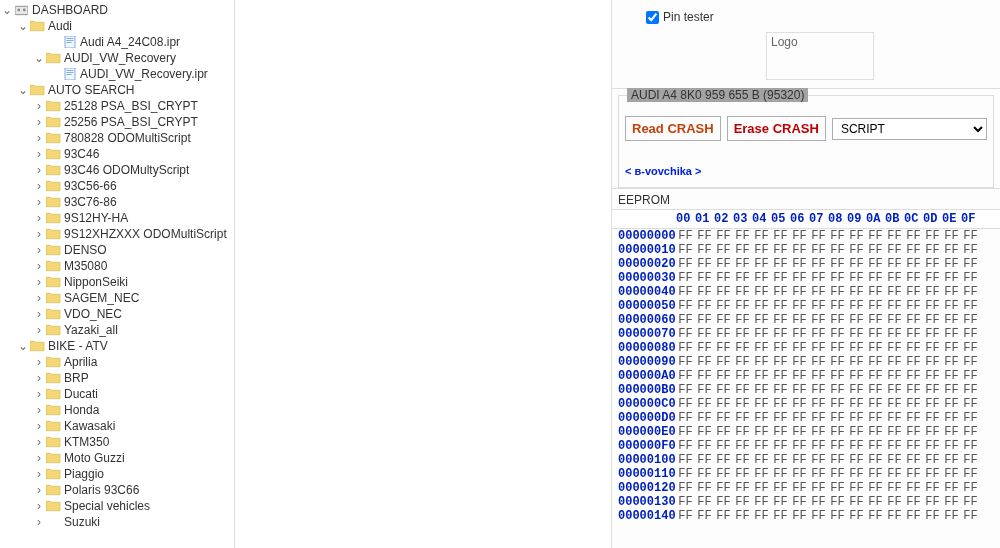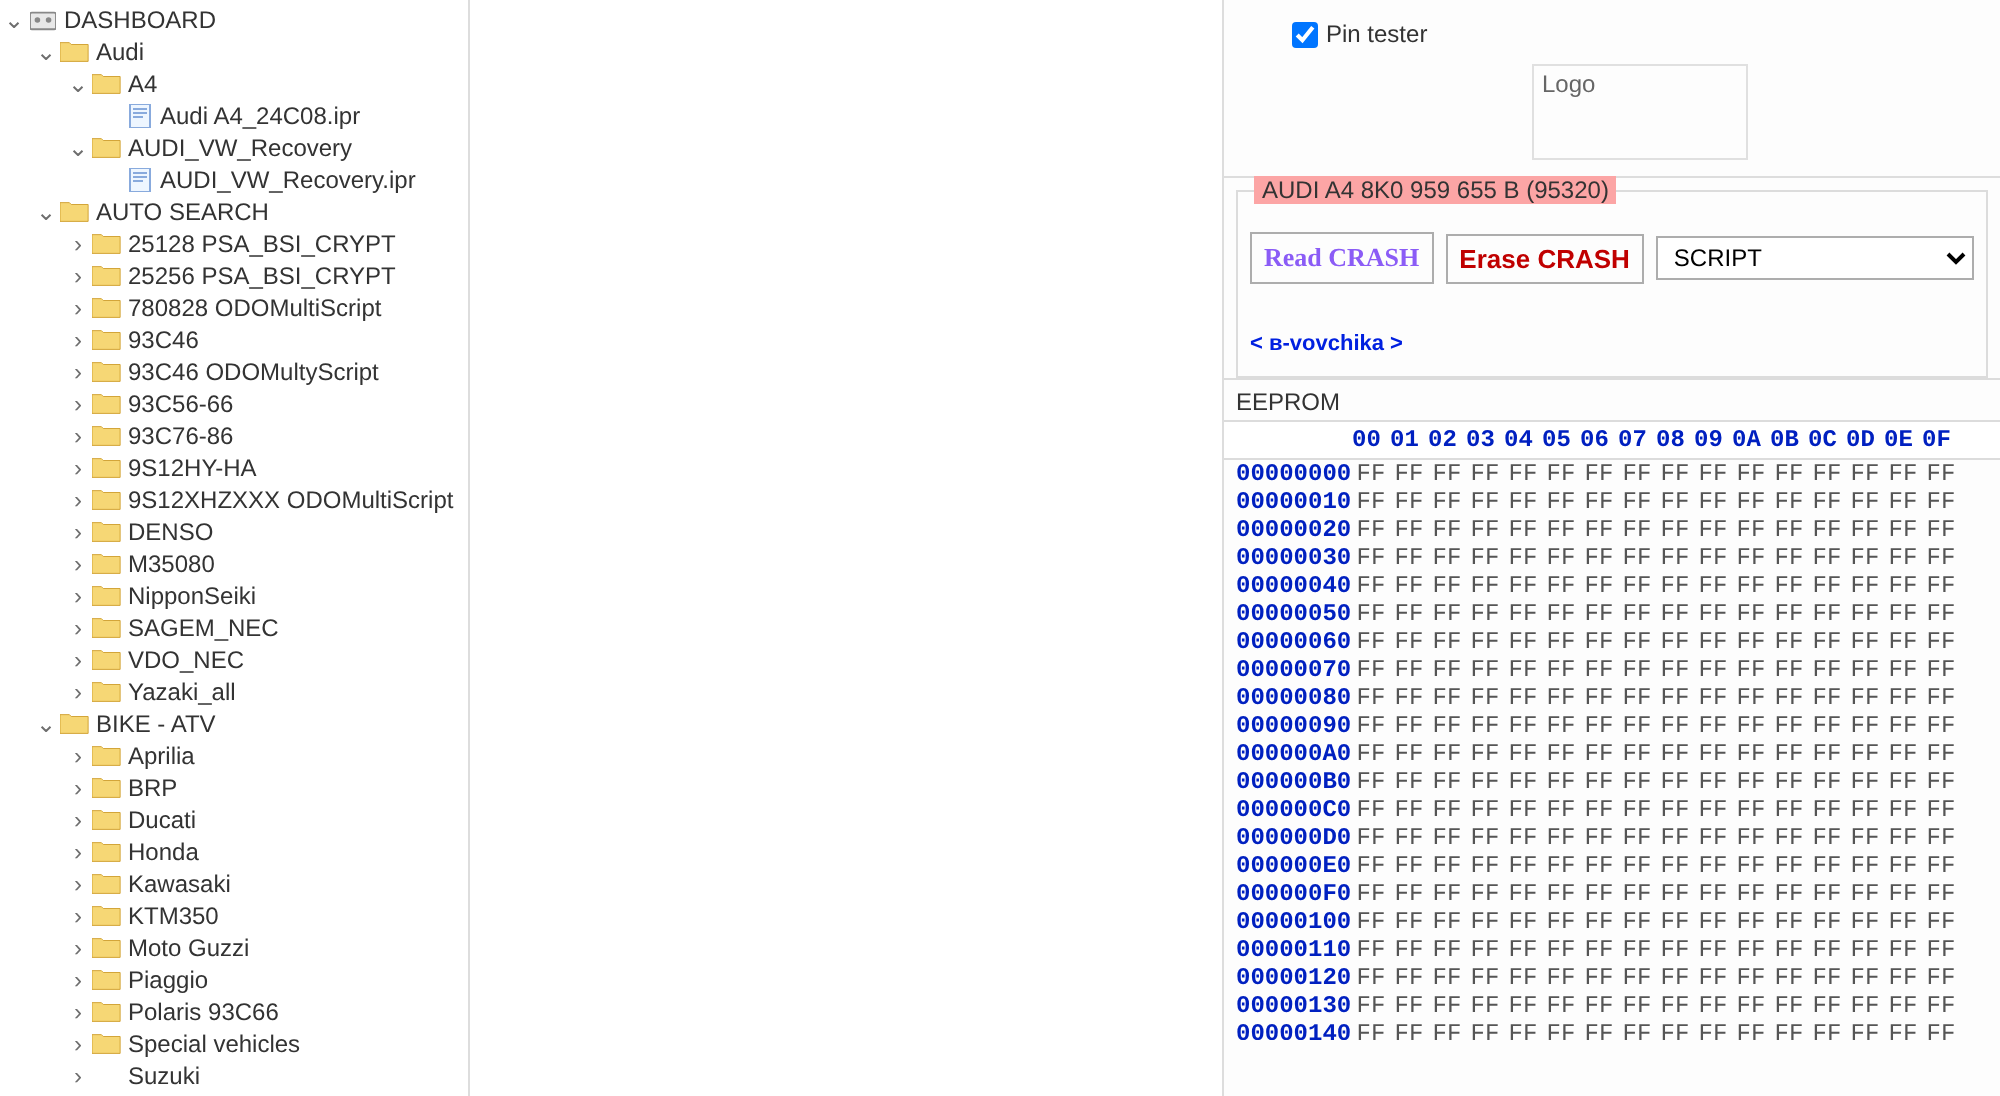--- a/index.html
+++ b/index.html
@@ -19,24 +19,24 @@
 .middle-panel { width: 378px; height: 548px; border-left: 1px solid #ddd; border-right: 1px solid #ddd; background: #fff; }
 .right-panel { width: 388px; height: 548px; display: flex; flex-direction: column; background: #fdfdfd; }
 .top-controls { padding: 4px 6px 8px 34px; border-bottom: 1px solid #ddd; }
 .row1 { display: flex; align-items: flex-end; gap: 20px; }
 .pin-tester { display: flex; align-items: center; gap: 4px; margin-top: 6px; }
 .pin-tester input { width: 13px; height: 13px; }
 .buttons-col { margin-left: auto; display: flex; gap: 6px; }
 .btn { background: #fdfdfd; border: 1px solid #adadad; padding: 2px 12px; font-size: 12px; height: 22px; cursor: pointer; }
 .logo-box { border: 1px solid #e0e0e0; width: 108px; height: 48px; margin: 8px auto 0; display: flex; align-items: flex-start; justify-content: flex-start; padding: 2px 4px; font-size: 12px; color: #666; }
 .group-box { border: 1px solid #dcdcdc; margin: 6px 6px 0 6px; padding: 20px 6px 6px 6px; position: relative; }
-.group-title { position: absolute; top: -8px; left: 8px; background: #fca5a5; padding: 0 4px; font-size: 12px; color: #333; }
+.group-title { position: absolute; top: -8px; left: 8px; background: #a3a3a3; padding: 0 4px; font-size: 12px; color: #333; }
 .crash-row { display: flex; align-items: center; gap: 6px; }
 .crash-btn { border: 1px solid #adadad; padding: 4px 6px; font-weight: bold; font-size: 13px; background: #fdfdfd; cursor: pointer; }
-.crash-btn.blue { color: #8b5cf6; font-family: Liberation Serif, serif; }
+.crash-btn.blue { color: #c2410c; }
 .crash-btn.red { color: #c00000; }
 .select { border: 1px solid #adadad; padding: 2px 4px; font-size: 12px; height: 22px; background: #fff; flex: 1; }
 .signature { text-align: left; color: #0020e0; font-weight: bold; font-size: 11px; margin: 24px 8px 4px 0; }
 .eeprom-label { padding: 4px 6px 2px 6px; font-size: 12px; border-top: 1px solid #dcdcdc; border-bottom: 1px solid #dcdcdc; background: #fdfdfd; }
 .hex-area { flex: 1; overflow: hidden; position: relative; font-family: Consolas, "Courier New", monospace; font-size: 12px; }
 .hex-header { display: flex; padding: 2px 0 2px 6px; border-bottom: 1px solid #dcdcdc; background: #fff; }
 .hex-addr-col { width: 58px; flex-shrink: 0; }
 .hex-cell { width: 19px; flex-shrink: 0; color: #0020c0; font-weight: bold; }
 .hex-body { overflow-y: scroll; height: 290px; }
 .hex-row { display: flex; padding: 0 0 0 6px; }
@@ -60,31 +60,20 @@
     </div>
     <div class="tree-item">
       <span class="connector"></span>
       <span class="expander open"></span>
       <span class="icon folder-icon">
         <svg viewBox="0 0 16 12">
           <path d="M0 1h5l1 1h9v9H0z" fill="#f6d775" stroke="#d0a030" stroke-width="0.5"></path>
         </svg>
       </span>
       <span class="tree-label">Audi</span>
-    </div>
-    <div class="tree-item">
-      <span class="connector"></span>
-      <span class="connector"></span>
-      <span class="expander open"></span>
-      <span class="icon folder-icon">
-        <svg viewBox="0 0 16 12">
-          <path d="M0 1h5l1 1h9v9H0z" fill="#f6d775" stroke="#d0a030" stroke-width="0.5"></path>
-        </svg>
-      </span>
-      <span class="tree-label">A4</span>
     </div>
     <div class="tree-item">
       <span class="connector"></span>
       <span class="connector"></span>
       <span class="connector"></span>
       <span class="expander none"></span>
       <span class="icon file-icon">
         <svg viewBox="0 0 12 12">
           <rect x="1" y="0" width="10" height="12" fill="#eef6ff" stroke="#88aadd"></rect>
           <rect x="2.5" y="2" width="7" height="1" fill="#88aadd"></rect>

